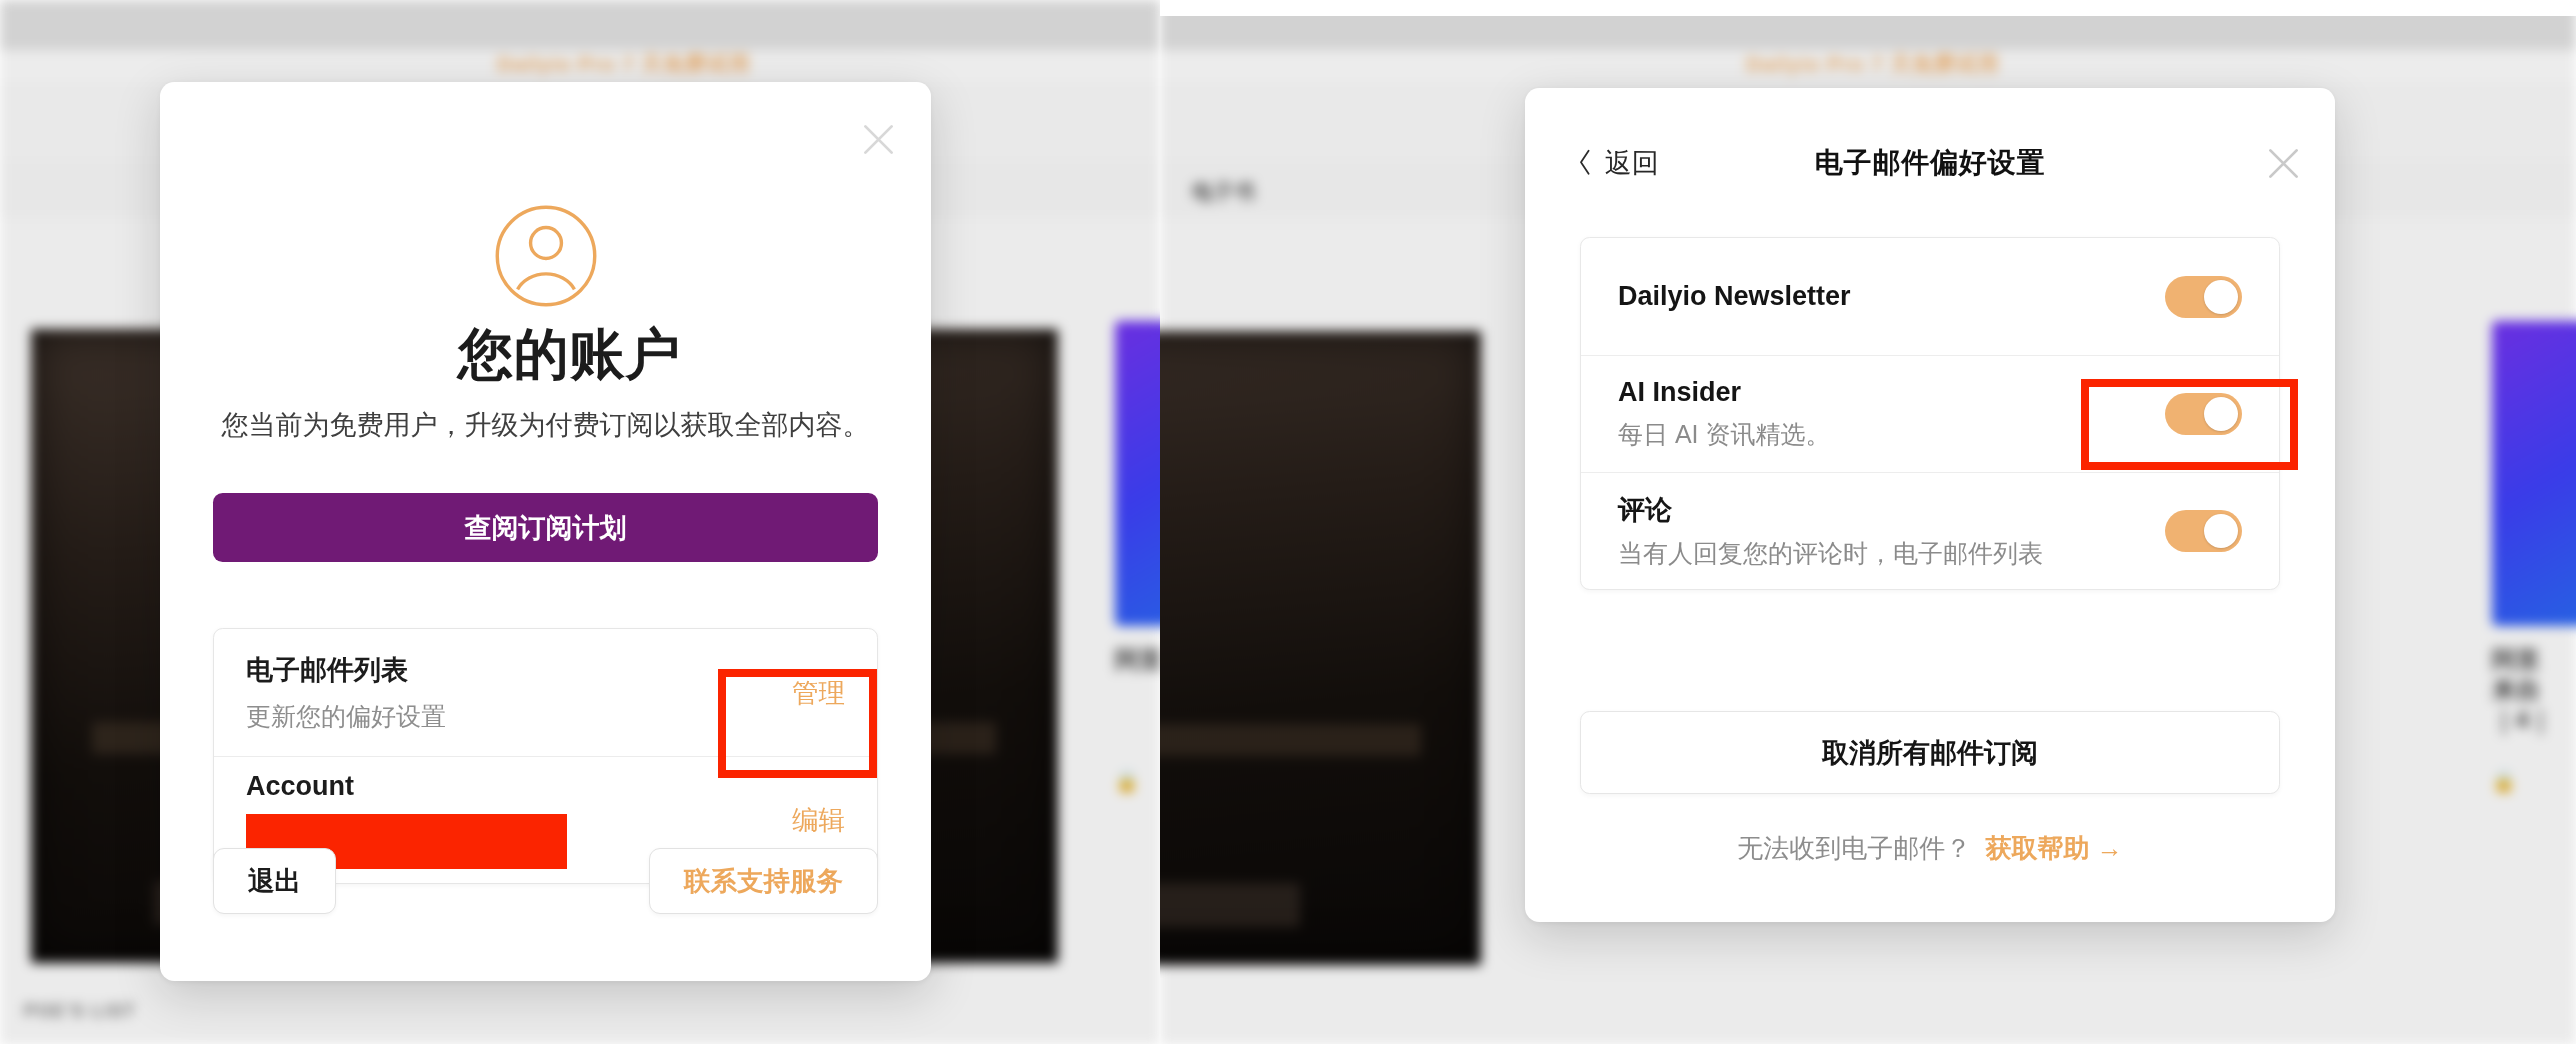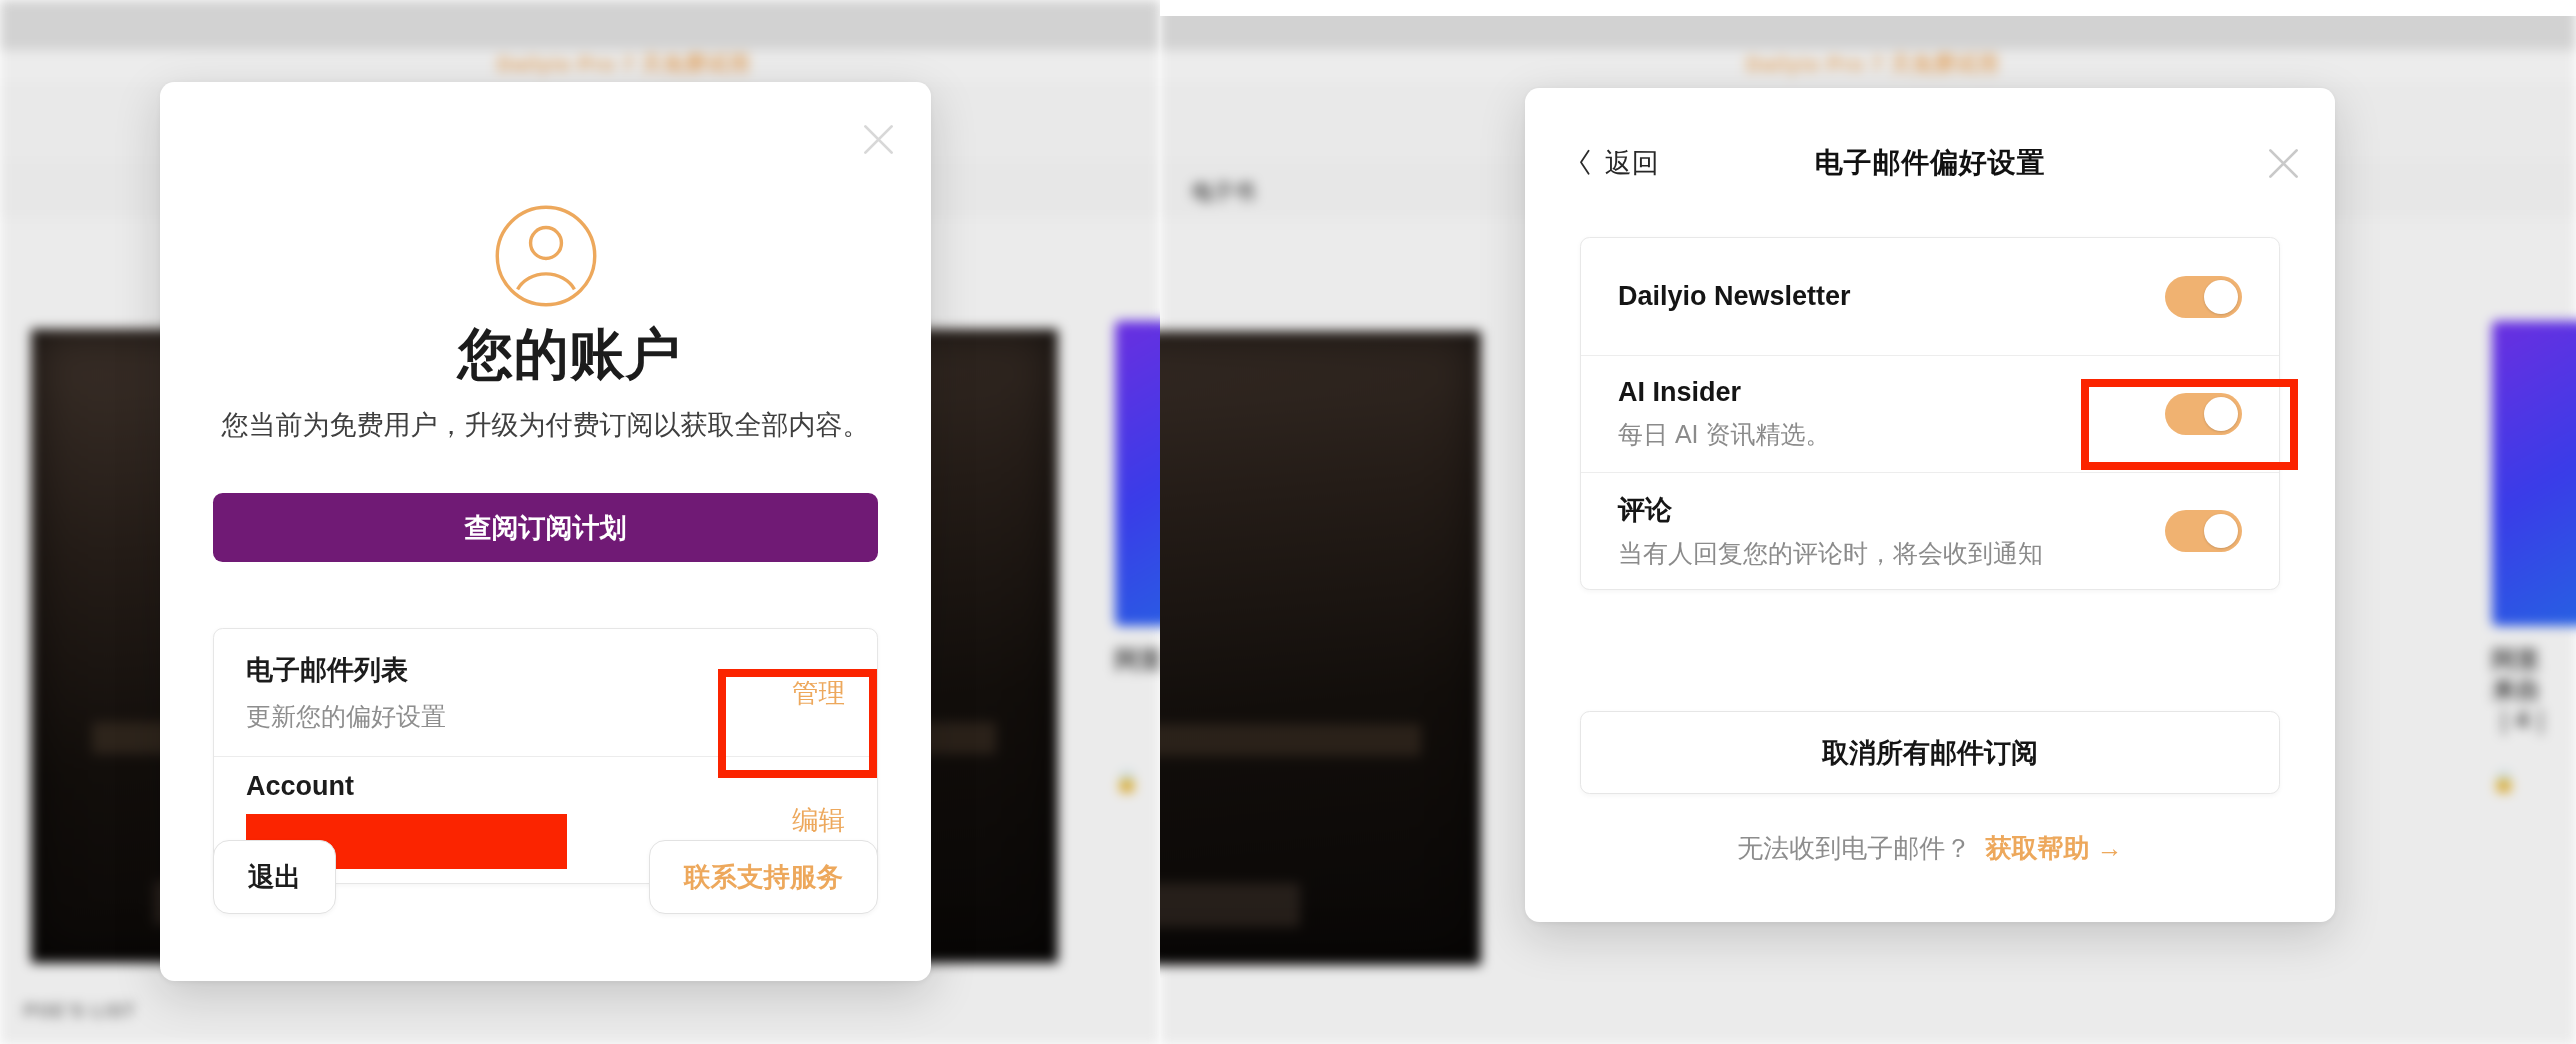--- a/index.html
+++ b/index.html
@@ -148,22 +148,22 @@
   .row-action {
     font-size: 26.5px; color: #eda85c; font-weight: 500; cursor: pointer;
     white-space: nowrap;
   }
 
   .footer-btns {
     position: absolute; left: 53px; right: 53px; bottom: 67px;
     display: flex; justify-content: space-between; align-items: center;
   }
   .btn-ghost {
-    background: #fff; border: 0.8px solid #e2e2e2; border-radius: 16px;
-    padding: 0 34px; height: 74px;
+    background: #fff; border: 0.8px solid #e2e2e2; border-radius: 11px;
+    padding: 0 34px; height: 66px;
     font-size: 26.5px; font-weight: 700; color: #1c1c1c;
     font-family: inherit; cursor: pointer;
     box-shadow: 0 1.6px 4px rgba(0,0,0,.04);
   }
   .btn-ghost.accent { color: #eda85c; }
 
   
   #modal-email { left: 1525px; top: 88px; width: 810px; height: 834px; }
 
   .modal-head {
@@ -368,21 +368,21 @@
             <div class="pref-sub">每日 AI 资讯精选。</div>
           </div>
           <div class="toggle">
             <div class="knob"></div>
           </div>
         </div>
 
         <div class="pref-row">
           <div class="pref-text">
             <div class="pref-label">评论</div>
-            <div class="pref-sub">当有人回复您的评论时，将会收到通知</div>
+            <div class="pref-sub">当有人回复您的评论时，电子邮件列表</div>
           </div>
           <div class="toggle">
             <div class="knob"></div>
           </div>
         </div>
 
       </div>
 
       <button class="unsub-btn" style="top:623px;">取消所有邮件订阅</button>
 

